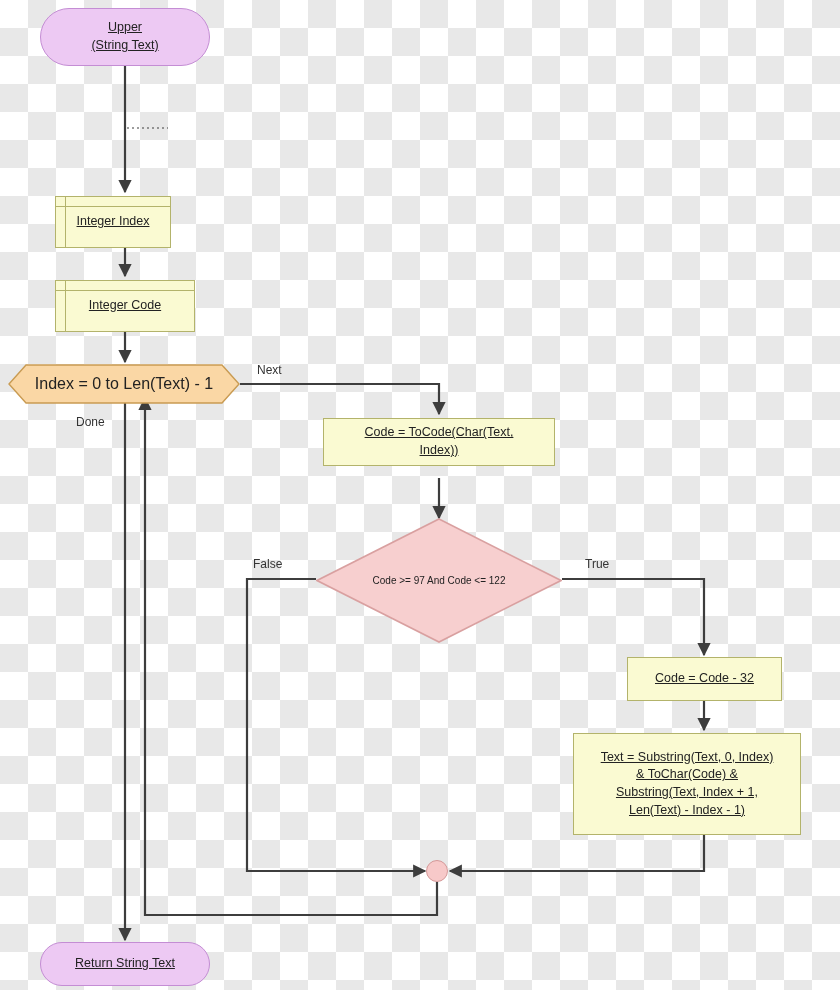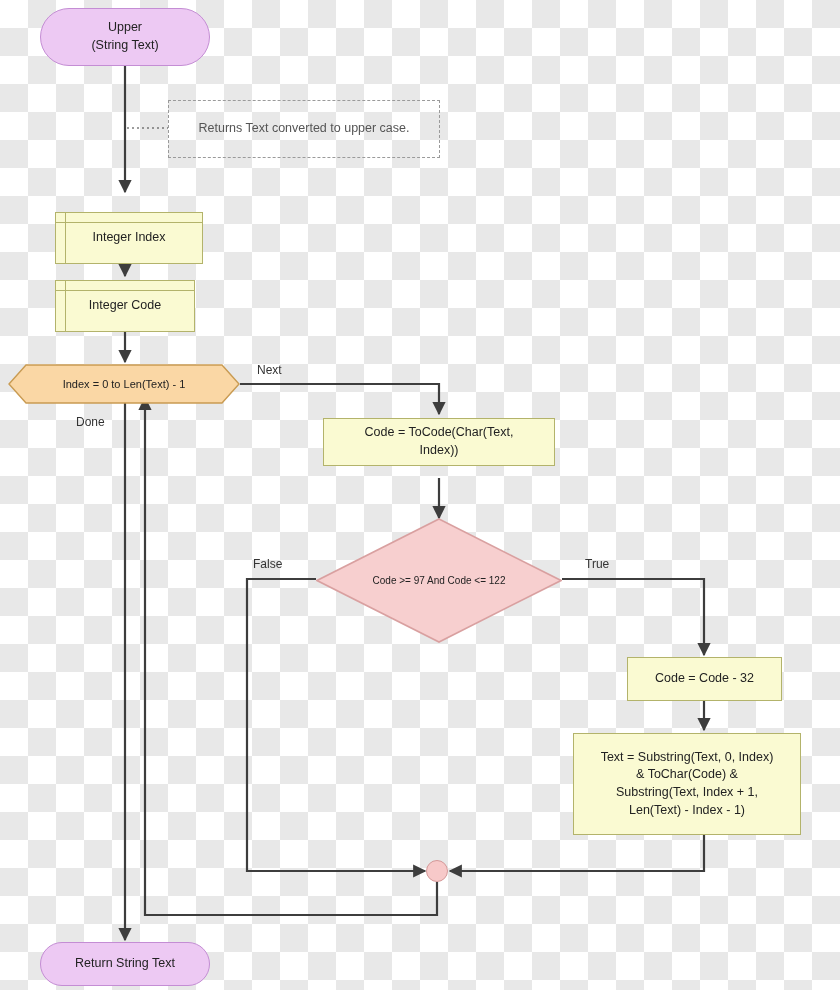--- a/index.html
+++ b/index.html
@@ -32,20 +32,21 @@
     position: absolute;
     box-sizing: border-box;
     display: flex;
     align-items: center;
     justify-content: center;
     text-align: center;
     font-size: 12.5px;
     color: #222222;
     line-height: 1.42;
     z-index: 3;
+    text-decoration: underline;
   }
   .node .txt { display: block; width: 100%; padding: 0 6px; }
 
   
   .terminator {
     background: #EDC9F3;
     border: 1px solid #C48DD4;
     border-radius: 999px;
   }
   
@@ -78,21 +79,21 @@
     font-size: 12.5px;
   }
   
   .hexwrap { position: absolute; z-index: 3; }
   .hexwrap svg { position: absolute; left: 0; top: 0; }
   .hexwrap .hexlabel {
     position: absolute;
     left: 0; top: 0;
     width: 100%; height: 100%;
     display: flex; align-items: center; justify-content: center;
-    font-size: 11px; color: #222222;
+    font-size: 16px; color: #222222;
     text-align: center;
   }
   
   .dmdwrap { position: absolute; z-index: 3; }
   .dmdwrap svg { position: absolute; left: 0; top: 0; }
   .dmdwrap .dmdlabel {
     position: absolute;
     left: 0; top: 0;
     width: 100%; height: 100%;
     display: flex; align-items: center; justify-content: center;
@@ -157,25 +158,22 @@
     </g>
   </svg>
 
   <div class="node terminator" style="left:40px; top:8px; width:170px; height:58px;">
     <span class="txt">
       <span>Upper</span><br>
       <span>(String Text)</span>
     </span>
   </div>
 
-  <div class="node comment" style="left:168px; top:100px; width:272px; height:58px;">
-    <span class="txt">Returns Text converted to upper case.</span>
-  </div>
-
-  <div class="node declare" style="left:55px; top:212px; width:148px; height:52px;">
+
+  <div class="node declare" style="left:55px; top:196px; width:116px; height:52px;">
     <span class="lbar"></span>
     <span class="tbar"></span>
     <span class="txt">Integer Index</span>
   </div>
 
   <div class="node declare" style="left:55px; top:280px; width:140px; height:52px;">
     <span class="lbar"></span>
     <span class="tbar"></span>
     <span class="txt">Integer Code</span>
   </div>

